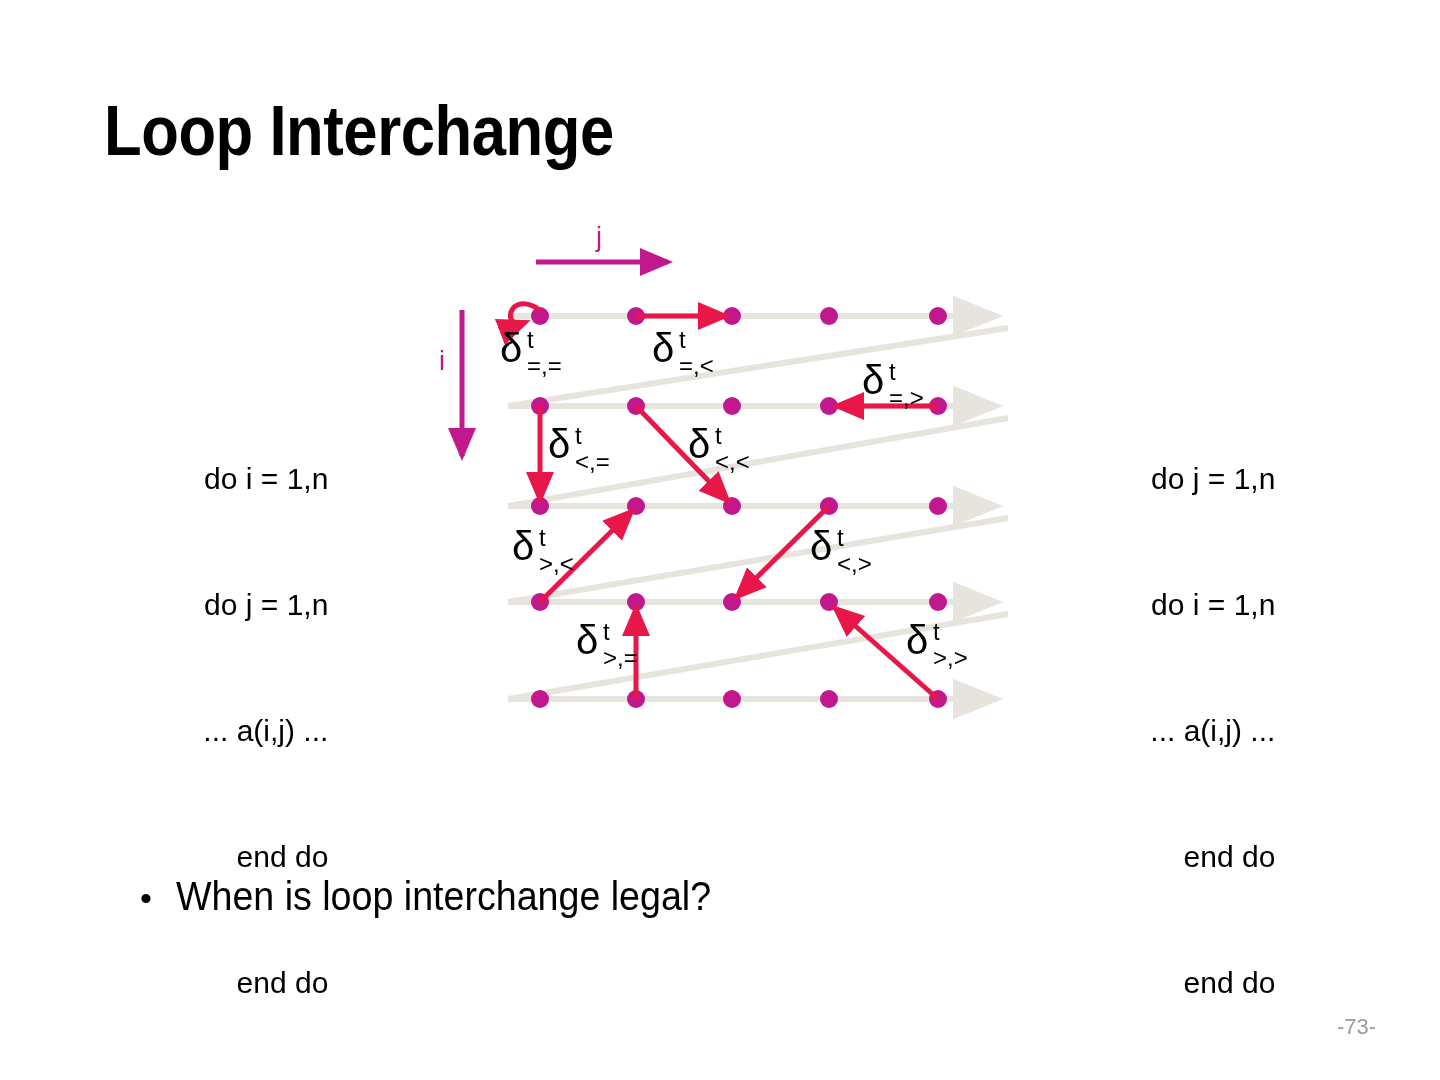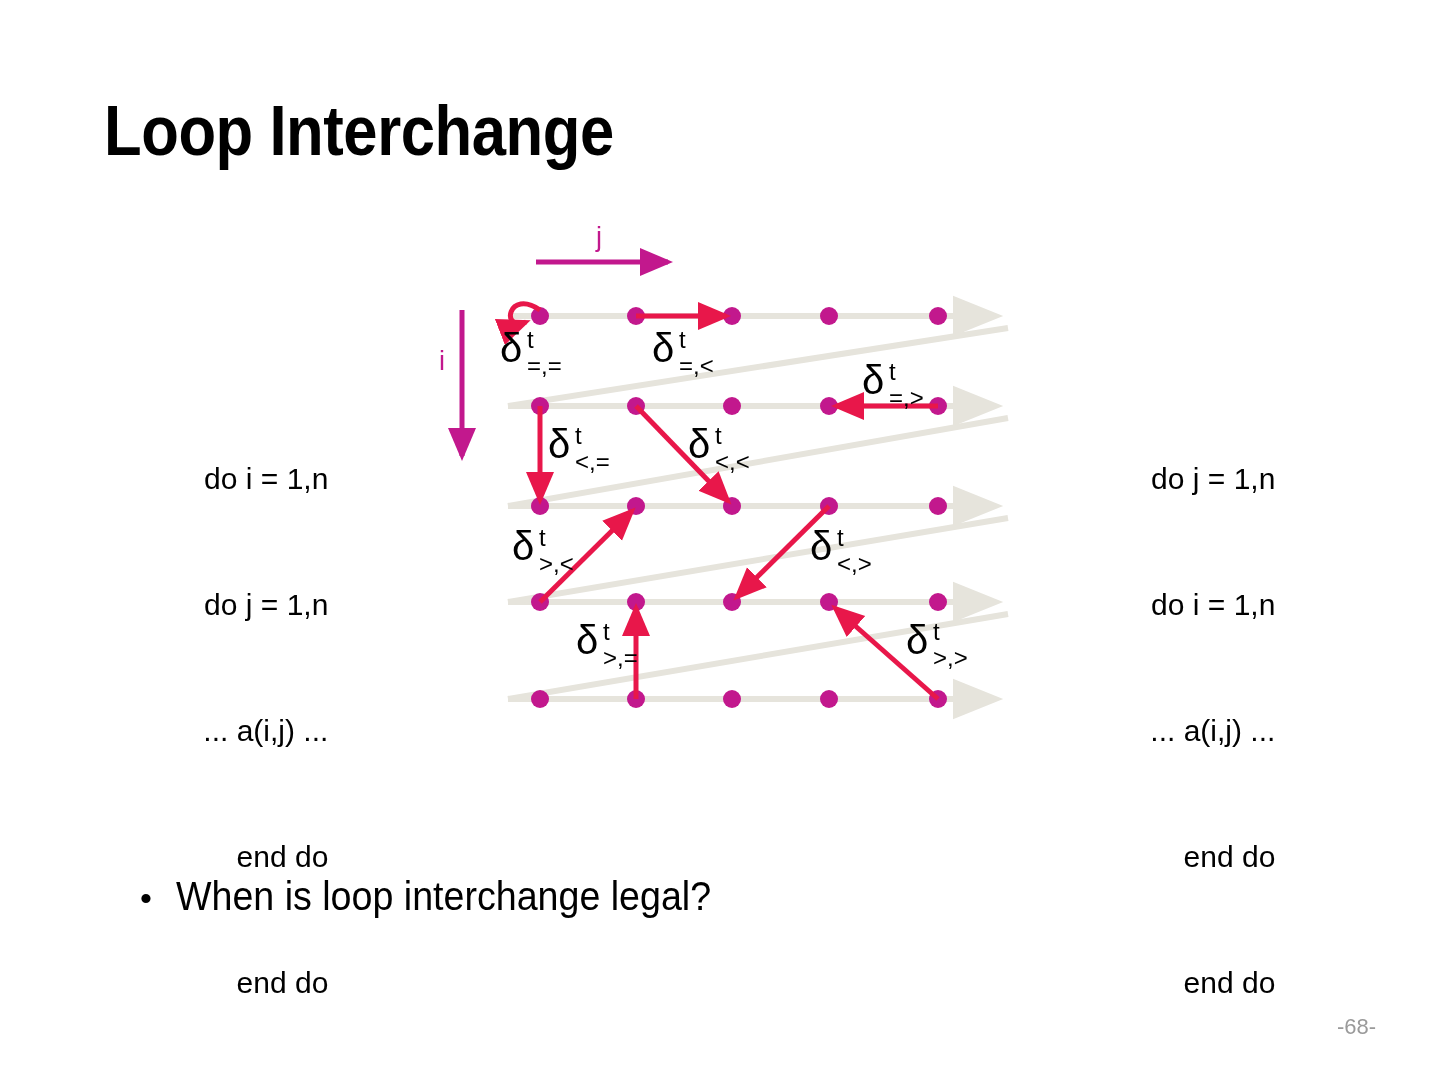--- a/index.html
+++ b/index.html
@@ -254,15 +254,15 @@
         </g>
       </g>
     </svg>
   </div>
 
   <div id="bullet-row">
     <span id="bullet-dot">•</span>
     <span id="bullet-text">When is loop interchange legal?</span>
   </div>
 
-  <div id="page-number">-68-</div>
+  <div id="page-number">-73-</div>
 
 </div>
 
 </body></html>

